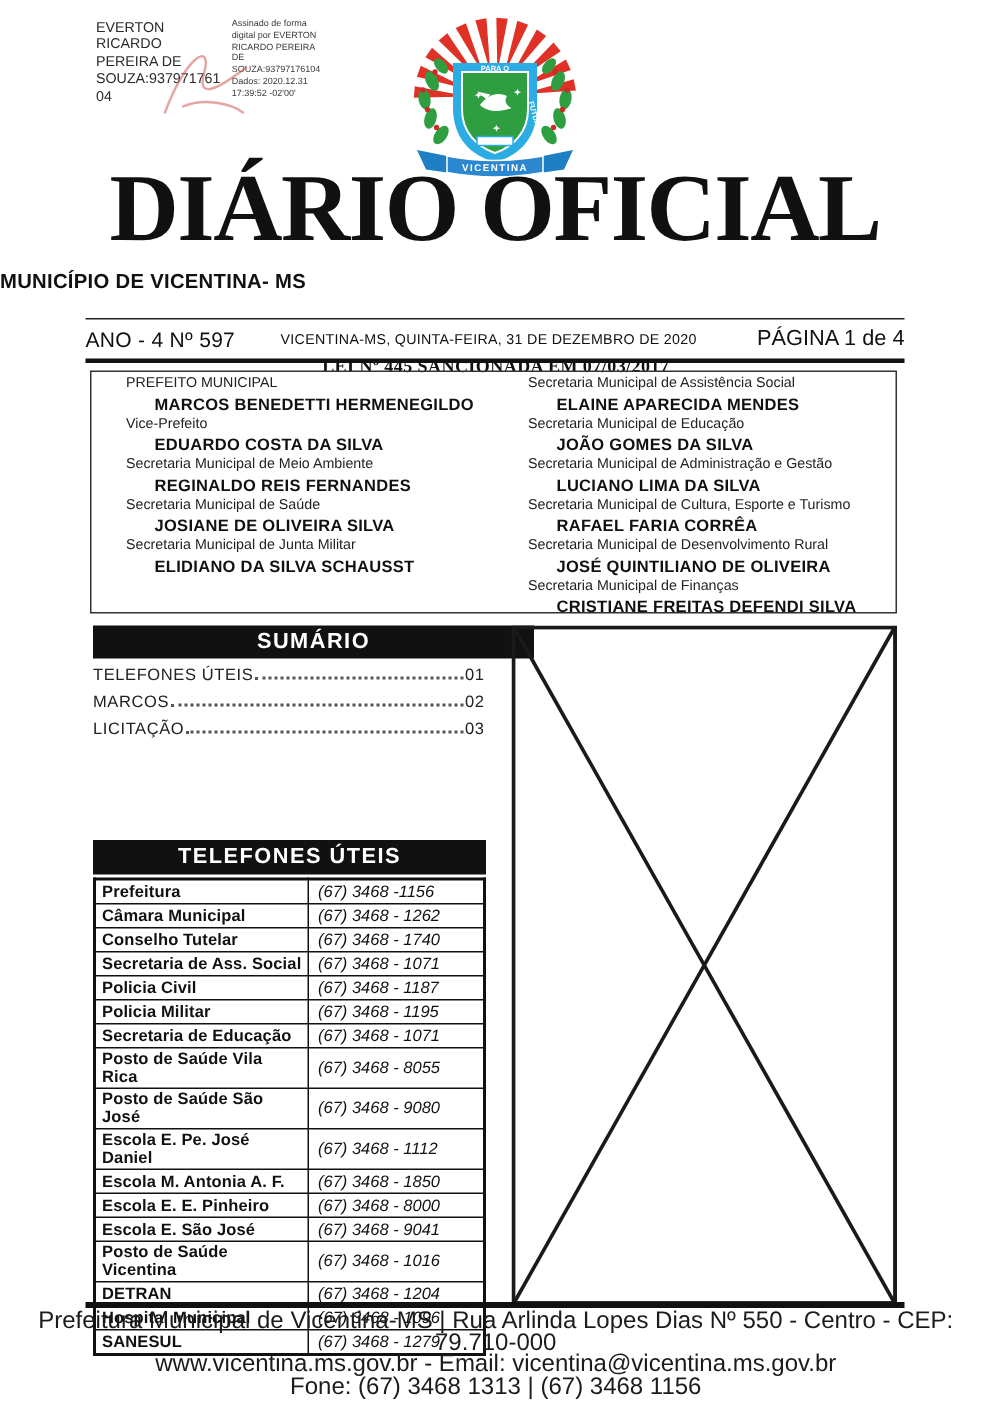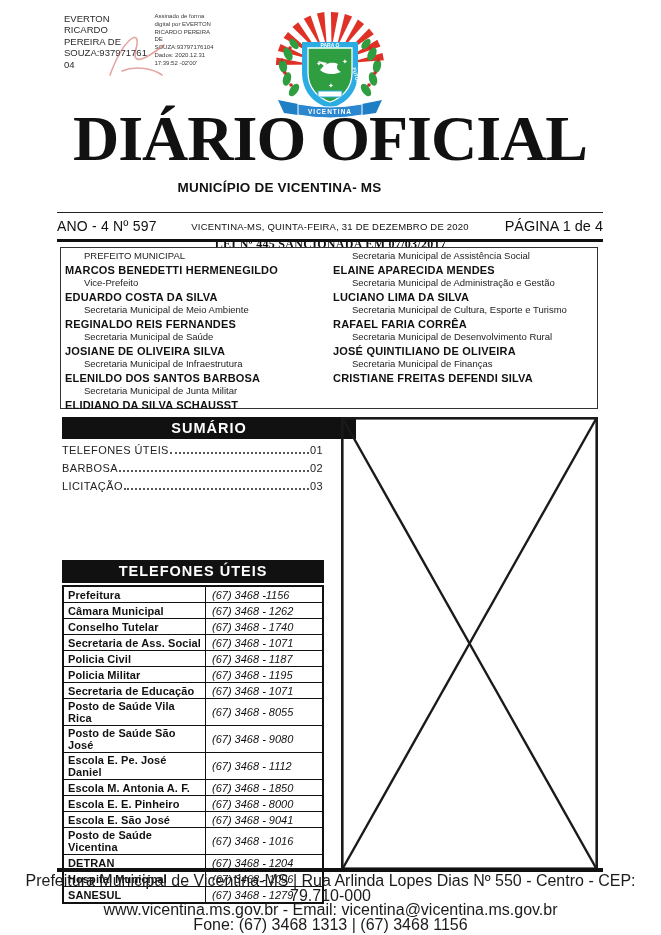--- a/index.html
+++ b/index.html
@@ -12,39 +12,39 @@
   .sig-details{width:60px;font-size:6px;line-height:1.3;color:#3a3a3a;overflow-wrap:anywhere;}
   .sig-squiggle{position:absolute;left:38px;top:12px;opacity:.55;pointer-events:none;}
 
   
   .crest{position:absolute;left:264px;top:6px;}
 
   
   .title{position:absolute;left:30px;top:102px;width:600px;text-align:center;
          font-family:"Liberation Serif",serif;font-weight:bold;font-size:64px;
          letter-spacing:-1px;white-space:nowrap;}
-  .subtitle{position:absolute;left:0;top:180px;width:559px;text-align:center;
+  .subtitle{position:absolute;left:0;top:180px;width:559px;text-align:left;
          font-size:13.5px;font-weight:bold;letter-spacing:.2px;}
   .law{position:absolute;left:0;top:197px;width:661px;text-align:center;
          font-family:"Liberation Serif",serif;font-size:12px;font-weight:600;letter-spacing:.3px;margin-top:40px;}
 
   .rule-thin{position:absolute;left:57px;top:212px;width:546px;border-top:1.6px solid #222;}
   .header-row{position:absolute;left:57px;top:214px;width:546px;height:24px;
          display:flex;align-items:center;}
   .edition{width:130px;font-size:14px;letter-spacing:.2px;}
-  .date-line{flex:1;text-align:center;font-size:9.5px;letter-spacing:.2px;}
+  .date-line{flex:1;text-align:left;font-size:9.5px;letter-spacing:.2px;}
   .pagenum{width:130px;text-align:right;font-size:14.5px;}
   .rule-thick{position:absolute;left:57px;top:239px;width:546px;height:3px;background:#111;}
 
   
   .officials{position:absolute;left:60px;top:247px;width:538px;height:162px;
          border:1.5px solid #333;display:flex;box-sizing:border-box;}
   .off-col{width:50%;padding:2px 4px;box-sizing:border-box;}
   .off-role{font-size:9.5px;line-height:12.5px;color:#222;padding-left:19px;}
-  .off-name{font-size:11px;font-weight:bold;line-height:14.5px;letter-spacing:.2px;}
+  .off-name{font-size:11px;font-weight:bold;line-height:14.5px;margin-left:38px;letter-spacing:.2px;}
 
   
   .summary-bar{position:absolute;left:62px;top:417px;width:294px;height:22px;background:#111;
          color:#fff;font-weight:bold;font-size:14.5px;text-align:center;line-height:22px;letter-spacing:1px;}
   .toc{position:absolute;left:62px;top:444px;width:261px;}
   .toc-row{display:flex;align-items:baseline;height:18px;font-size:11px;letter-spacing:.4px;color:#222;}
   .toc-leader{flex:1;border-bottom:2px dotted #555;margin:0 1px 3px;}
 
   
   .placeholder{position:absolute;left:341px;top:417px;width:257px;height:453px;}
@@ -156,32 +156,32 @@
       </div>
       <div>
         <div class="off-role">Secretaria Municipal de Meio Ambiente</div>
         <div class="off-name">REGINALDO REIS FERNANDES</div>
       </div>
       <div>
         <div class="off-role">Secretaria Municipal de Saúde</div>
         <div class="off-name">JOSIANE DE OLIVEIRA SILVA</div>
       </div>
       <div>
-        <div class="off-role">Secretaria Municipal de Infraestrutura</div>
-        <div class="off-name">ELENILDO DOS SANTOS BARBOSA</div>
-      </div>
-      <div>
         <div class="off-role">Secretaria Municipal de Junta Militar</div>
         <div class="off-name">ELIDIANO DA SILVA SCHAUSST</div>
       </div>
     </div>
     <div class="off-col">
       <div>
         <div class="off-role">Secretaria Municipal de Assistência Social</div>
         <div class="off-name">ELAINE APARECIDA MENDES</div>
+      </div>
+      <div>
+        <div class="off-role">Secretaria Municipal de Educação</div>
+        <div class="off-name">JOÃO GOMES DA SILVA</div>
       </div>
       <div>
         <div class="off-role">Secretaria Municipal de Administração e Gestão</div>
         <div class="off-name">LUCIANO LIMA DA SILVA</div>
       </div>
       <div>
         <div class="off-role">Secretaria Municipal de Cultura, Esporte e Turismo</div>
         <div class="off-name">RAFAEL FARIA CORRÊA</div>
       </div>
       <div>
@@ -196,21 +196,21 @@
   </div>
 
   <div class="summary-bar">SUMÁRIO</div>
   <div class="toc">
     <div class="toc-row">
       <span>TELEFONES ÚTEIS</span>
       <span class="toc-leader"></span>
       <span>01</span>
     </div>
     <div class="toc-row">
-      <span>BARBOSA</span>
+      <span>MARCOS</span>
       <span class="toc-leader"></span>
       <span>02</span>
     </div>
     <div class="toc-row">
       <span>LICITAÇÃO</span>
       <span class="toc-leader"></span>
       <span>03</span>
     </div>
   </div>
 

